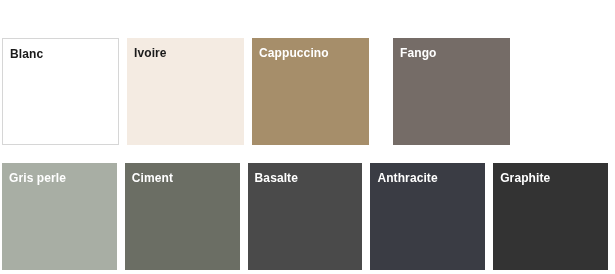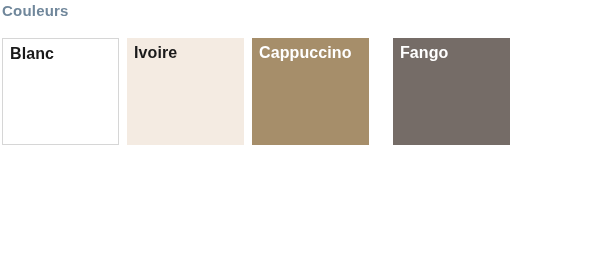--- a/index.html
+++ b/index.html
@@ -55,44 +55,60 @@
     position: relative;
     width: 117px;
     height: 107px;
     box-sizing: border-box;
     overflow: hidden;
   }
   .swatch-label {
     position: absolute;
     left: 7px;
     top: 8px;
-    font-size: 16px;
+    font-size: 12px;
     font-weight: bold;
     letter-spacing: 0.1px;
     line-height: 14px;
     white-space: nowrap;
   }
 </style>
 </head>
 <body>
 
 <div id="page" style="background: rgb(255, 255, 255);">
 
-  <div class="section-title" style="color: rgb(112, 135, 155);">Couleurs</div>
 
   <div class="swatch-grid">
       <div class="swatch-row">
         <div class="swatch" style="background: rgb(255, 255, 255); border: 1px solid rgb(214, 214, 214);">
           <span class="swatch-label" style="color: rgb(26, 26, 26);">Blanc</span>
         </div>
         <div class="swatch" style="background: rgb(244, 235, 226);">
           <span class="swatch-label" style="color: rgb(26, 26, 26);">Ivoire</span>
         </div>
         <div class="swatch" style="background: rgb(166, 142, 106); text-align: center;">
           <span class="swatch-label" style="color: rgb(255, 255, 255);">Cappuccino</span>
         </div>
         <div class="swatch" style="background: rgb(117, 108, 103); margin-left: 16px;">
           <span class="swatch-label" style="color: rgb(255, 255, 255);">Fango</span>
         </div>
       </div>
+      <div class="swatch-row">
+        <div class="swatch" style="background: rgb(168, 174, 164);">
+          <span class="swatch-label" style="color: rgb(255, 255, 255);">Gris perle</span>
+        </div>
+        <div class="swatch" style="background: rgb(107, 110, 100);">
+          <span class="swatch-label" style="color: rgb(255, 255, 255);">Ciment</span>
+        </div>
+        <div class="swatch" style="background: rgb(74, 74, 74);">
+          <span class="swatch-label" style="color: rgb(255, 255, 255);">Basalte</span>
+        </div>
+        <div class="swatch" style="background: rgb(58, 60, 68);">
+          <span class="swatch-label" style="color: rgb(255, 255, 255);">Anthracite</span>
+        </div>
+        <div class="swatch" style="background: rgb(51, 51, 51);">
+          <span class="swatch-label" style="color: rgb(255, 255, 255);">Graphite</span>
+        </div>
+      </div>
     </div>
 
 </div>
 
 </body></html>

